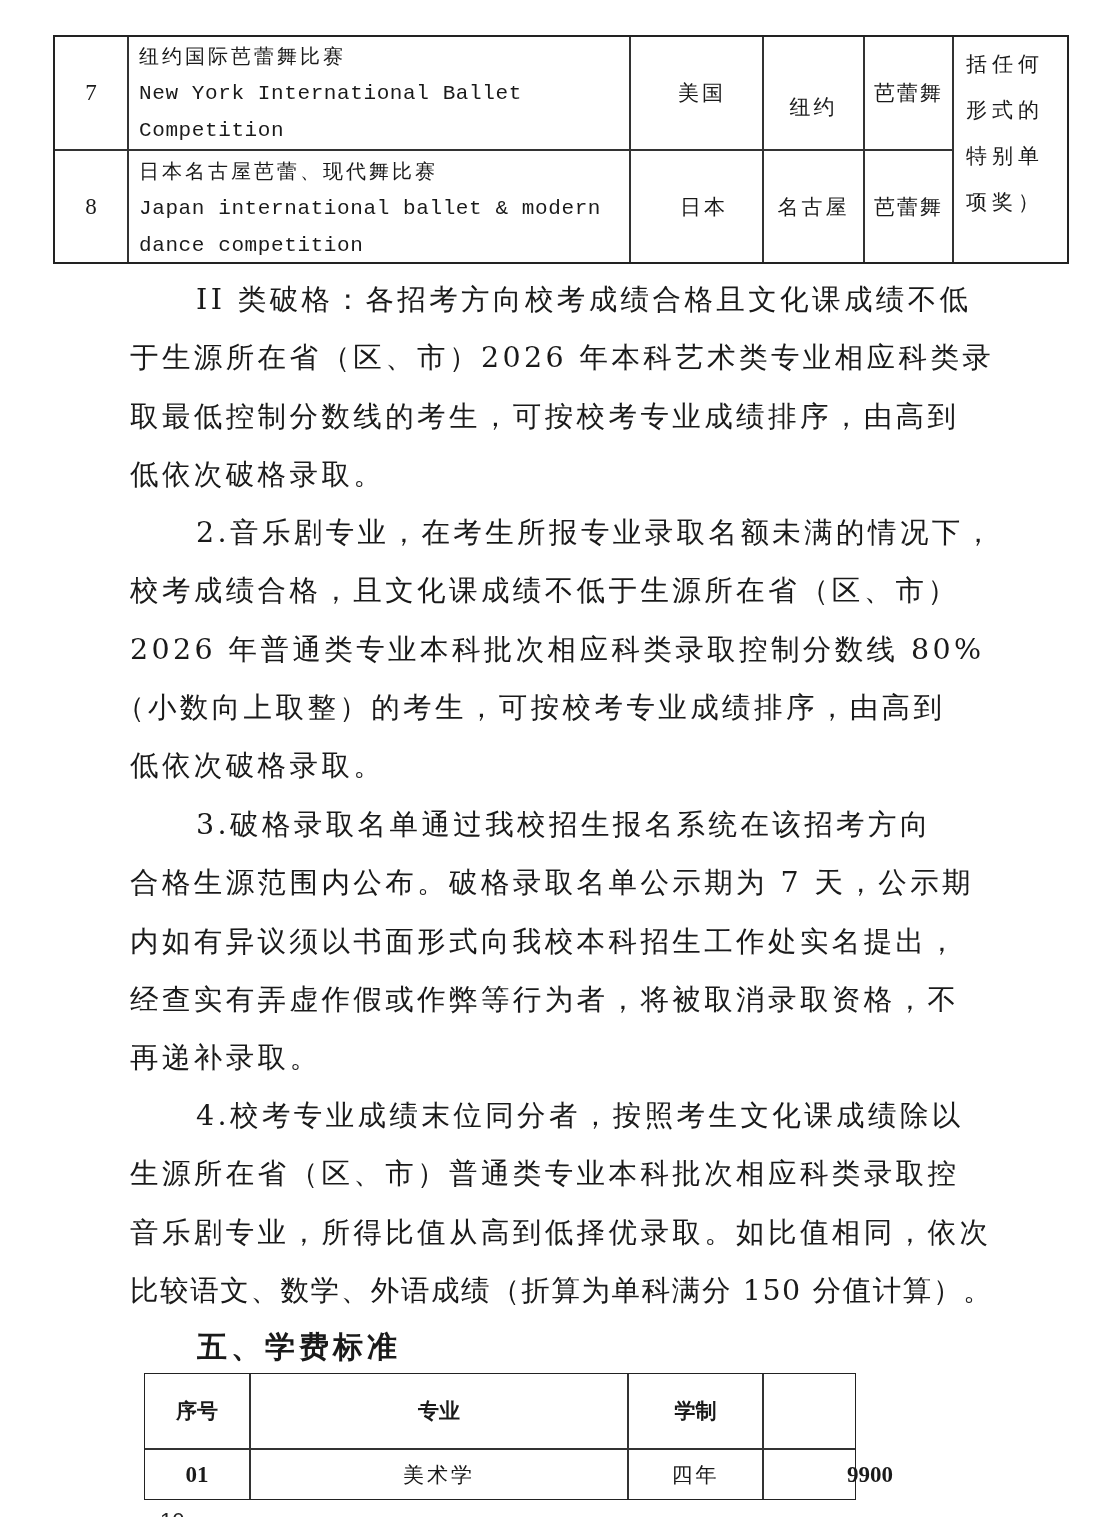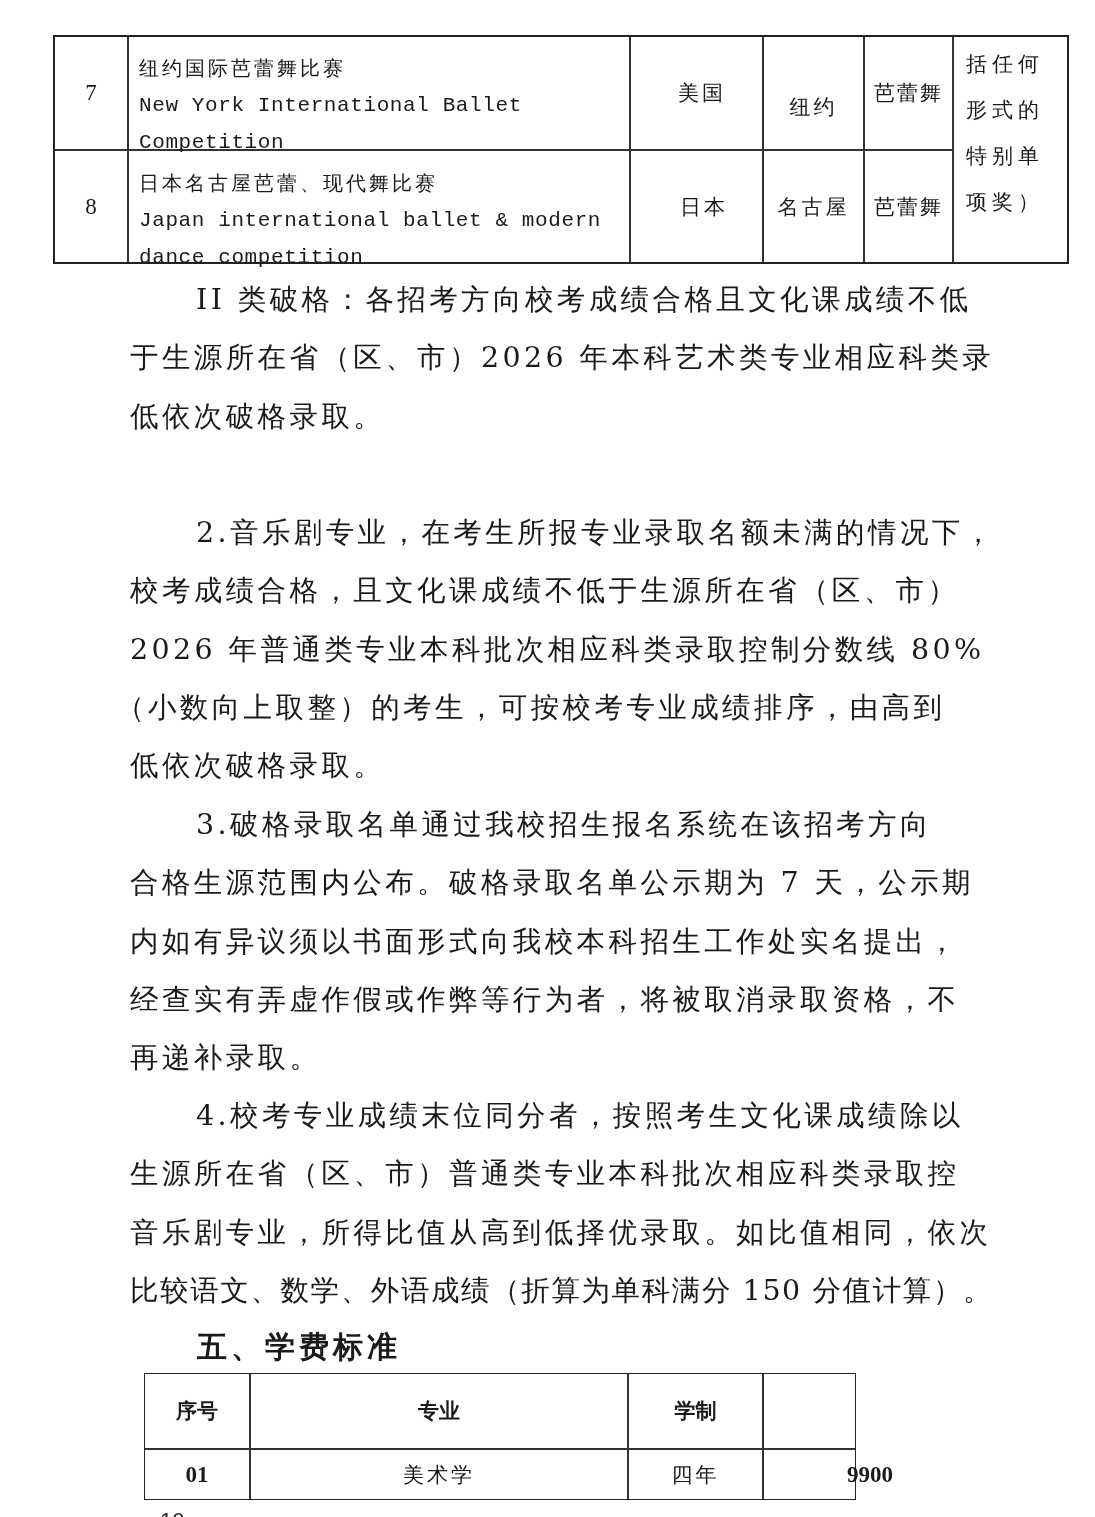--- a/index.html
+++ b/index.html
@@ -4,21 +4,21 @@
 <style>
   html, body { margin: 0; padding: 0; background: #ffffff; }
   body { width: 1095px; height: 1517px; position: relative; overflow: hidden; color: #1a1a1a; font-family: "DejaVu Serif", "Liberation Serif", serif; }
 
   
   .comp-table { position: absolute; left: 53px; top: 35px; width: 1016px; height: 229px; border: 2px solid #222; box-sizing: border-box; }
   .comp-table .vline { position: absolute; top: 0; bottom: 0; width: 1.5px; background: #333; }
   .comp-table .hline { position: absolute; left: 0; height: 1.5px; background: #333; }
   .cell { position: absolute; display: flex; align-items: center; justify-content: center; font-size: 21px; letter-spacing: 3px; }
   .num { font-family: "Liberation Serif", serif; font-size: 23px; letter-spacing: 0; }
-  .name-cell { position: absolute; font-size: 20px; line-height: 37px; padding-left: 10px; margin-top: 12px; }
+  .name-cell { position: absolute; font-size: 20px; line-height: 37px; padding-left: 10px; }
   .name-cell .cn { letter-spacing: 3px; }
   .name-cell .en { font-family: "Liberation Mono", "DejaVu Sans Mono", monospace; font-size: 21px; letter-spacing: 0.6px; }
   .note-cell { position: absolute; font-size: 21px; line-height: 46px; letter-spacing: 5px; padding-left: 12px; }
 
   
   .para { position: absolute; left: 130px; width: 870px; font-size: 28.5px; line-height: 58.3px; letter-spacing: 3.4px; text-align: justify; margin: 0; }
   .para .line { display: block; white-space: nowrap; }
   .indent { padding-left: 66px; }
 
   .heading { position: absolute; left: 197px; top: 1327px; font-size: 30px; font-weight: bold; letter-spacing: 4px; font-family: "DejaVu Sans", sans-serif; }
@@ -68,20 +68,21 @@
     <div>括任何</div>
     <div>形式的</div>
     <div>特别单</div>
     <div>项奖）</div>
   </div>
 </div>
 
 <div class="para" style="top:271px">
   <span class="line indent">II 类破格：各招考方向校考成绩合格且文化课成绩不低</span>
   <span class="line">于生源所在省（区、市）2026 年本科艺术类专业相应科类录</span>
+  <span class="line">取最低控制分数线的考生，可按校考专业成绩排序，由高到</span>
   <span class="line">低依次破格录取。</span>
 </div>
 
 <div class="para" style="top:504px">
   <span class="line indent">2.音乐剧专业，在考生所报专业录取名额未满的情况下，</span>
   <span class="line">校考成绩合格，且文化课成绩不低于生源所在省（区、市）</span>
   <span class="line">2026 年普通类专业本科批次相应科类录取控制分数线 80%</span>
   <span class="line" style="margin-left:-14px">（小数向上取整）的考生，可按校考专业成绩排序，由高到</span>
   <span class="line">低依次破格录取。</span>
 </div>

